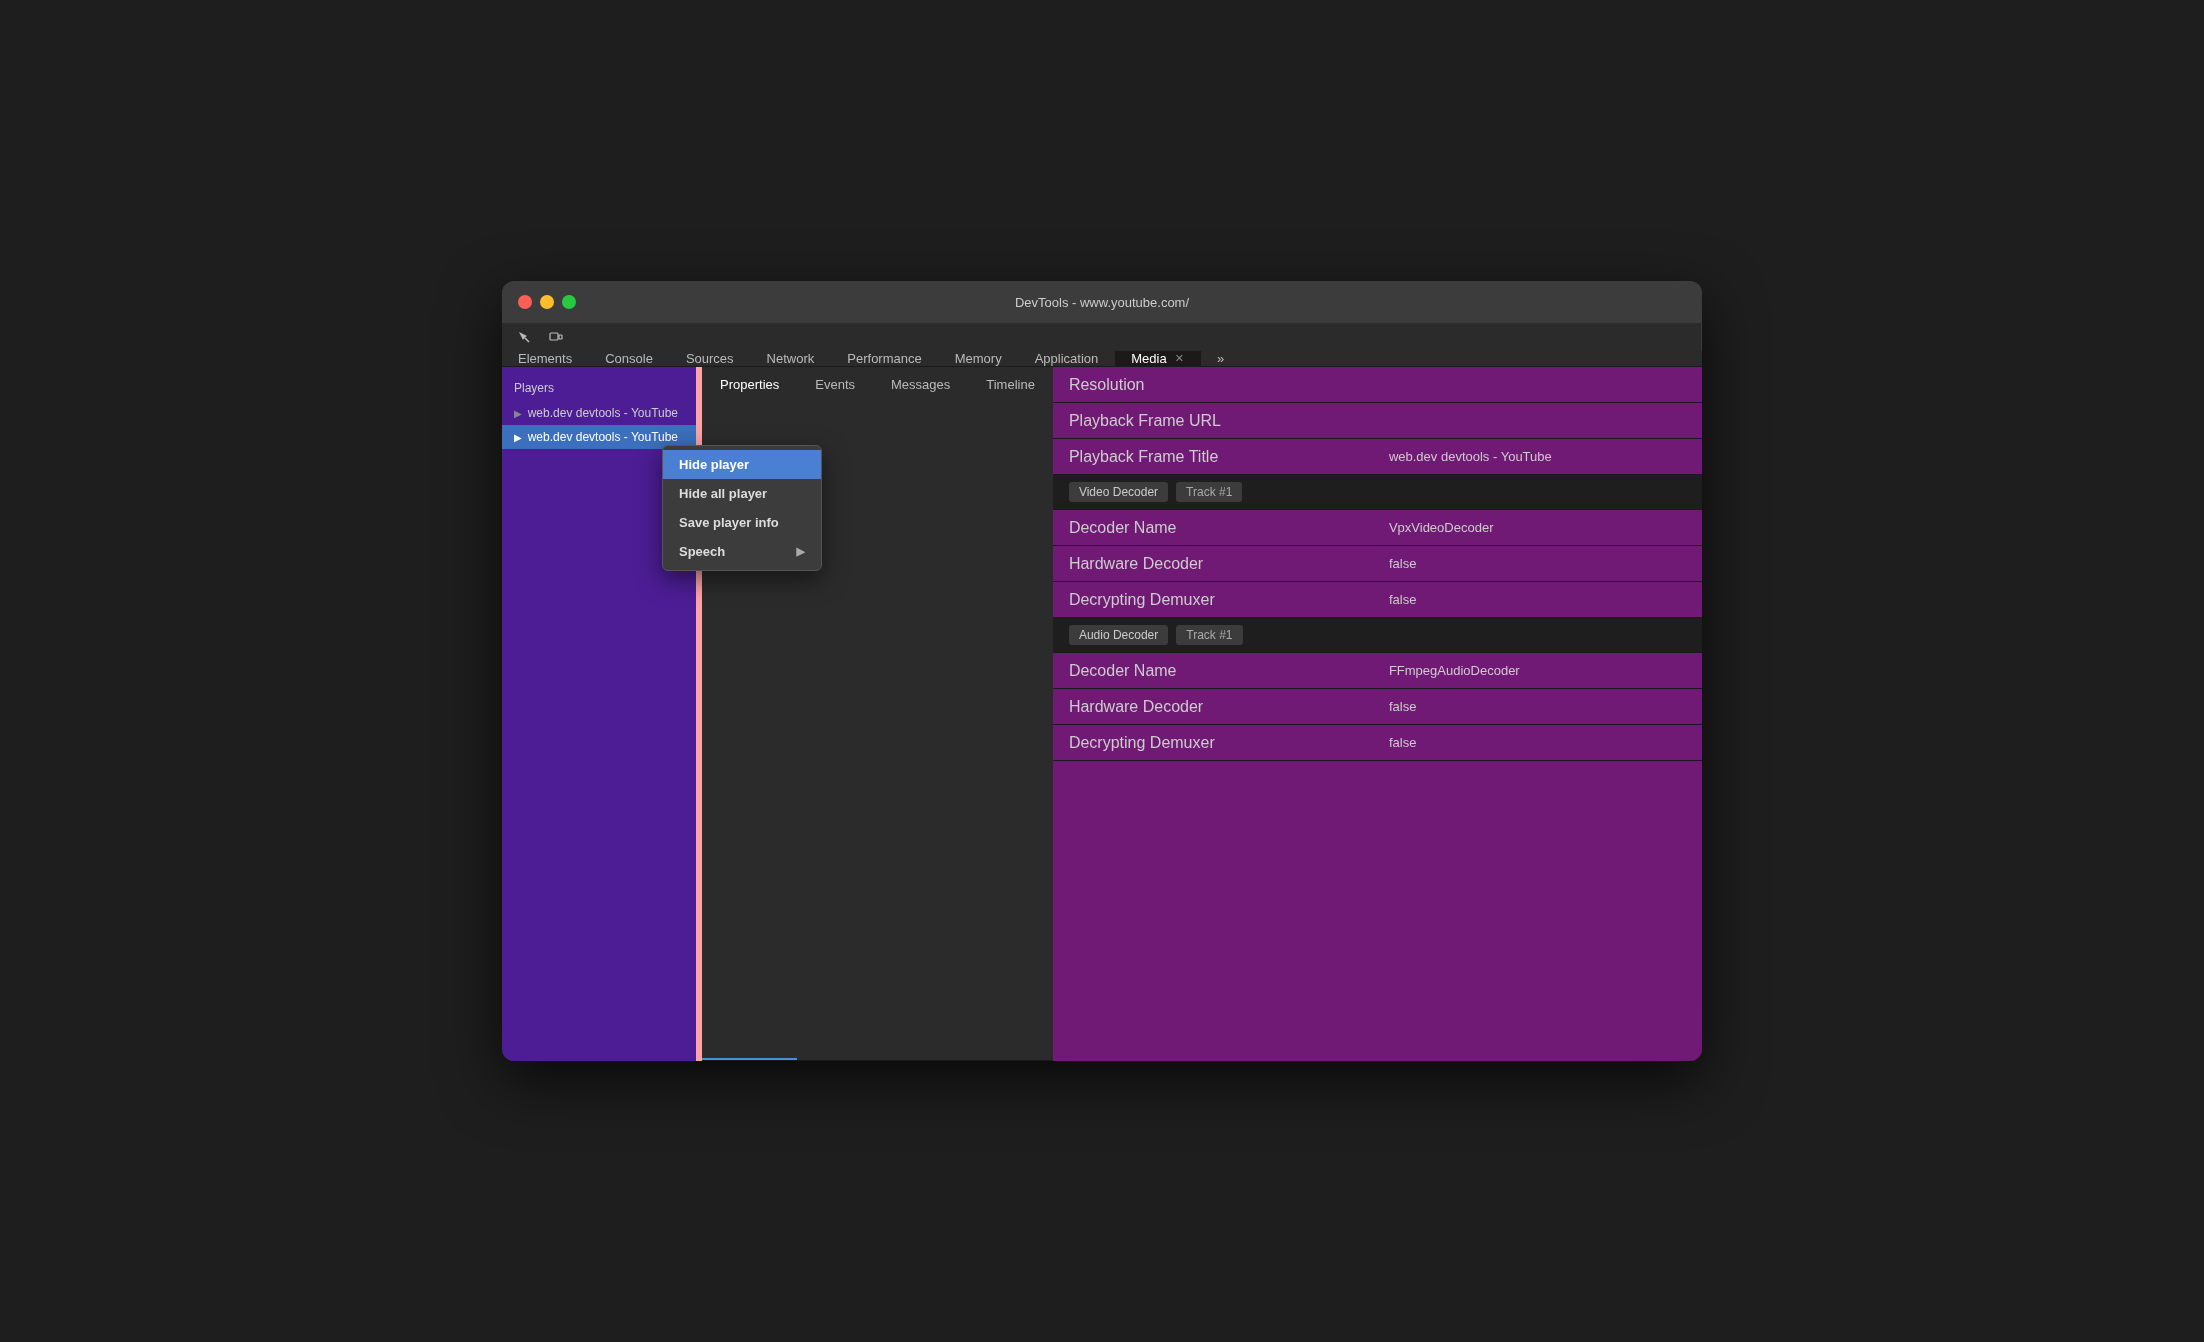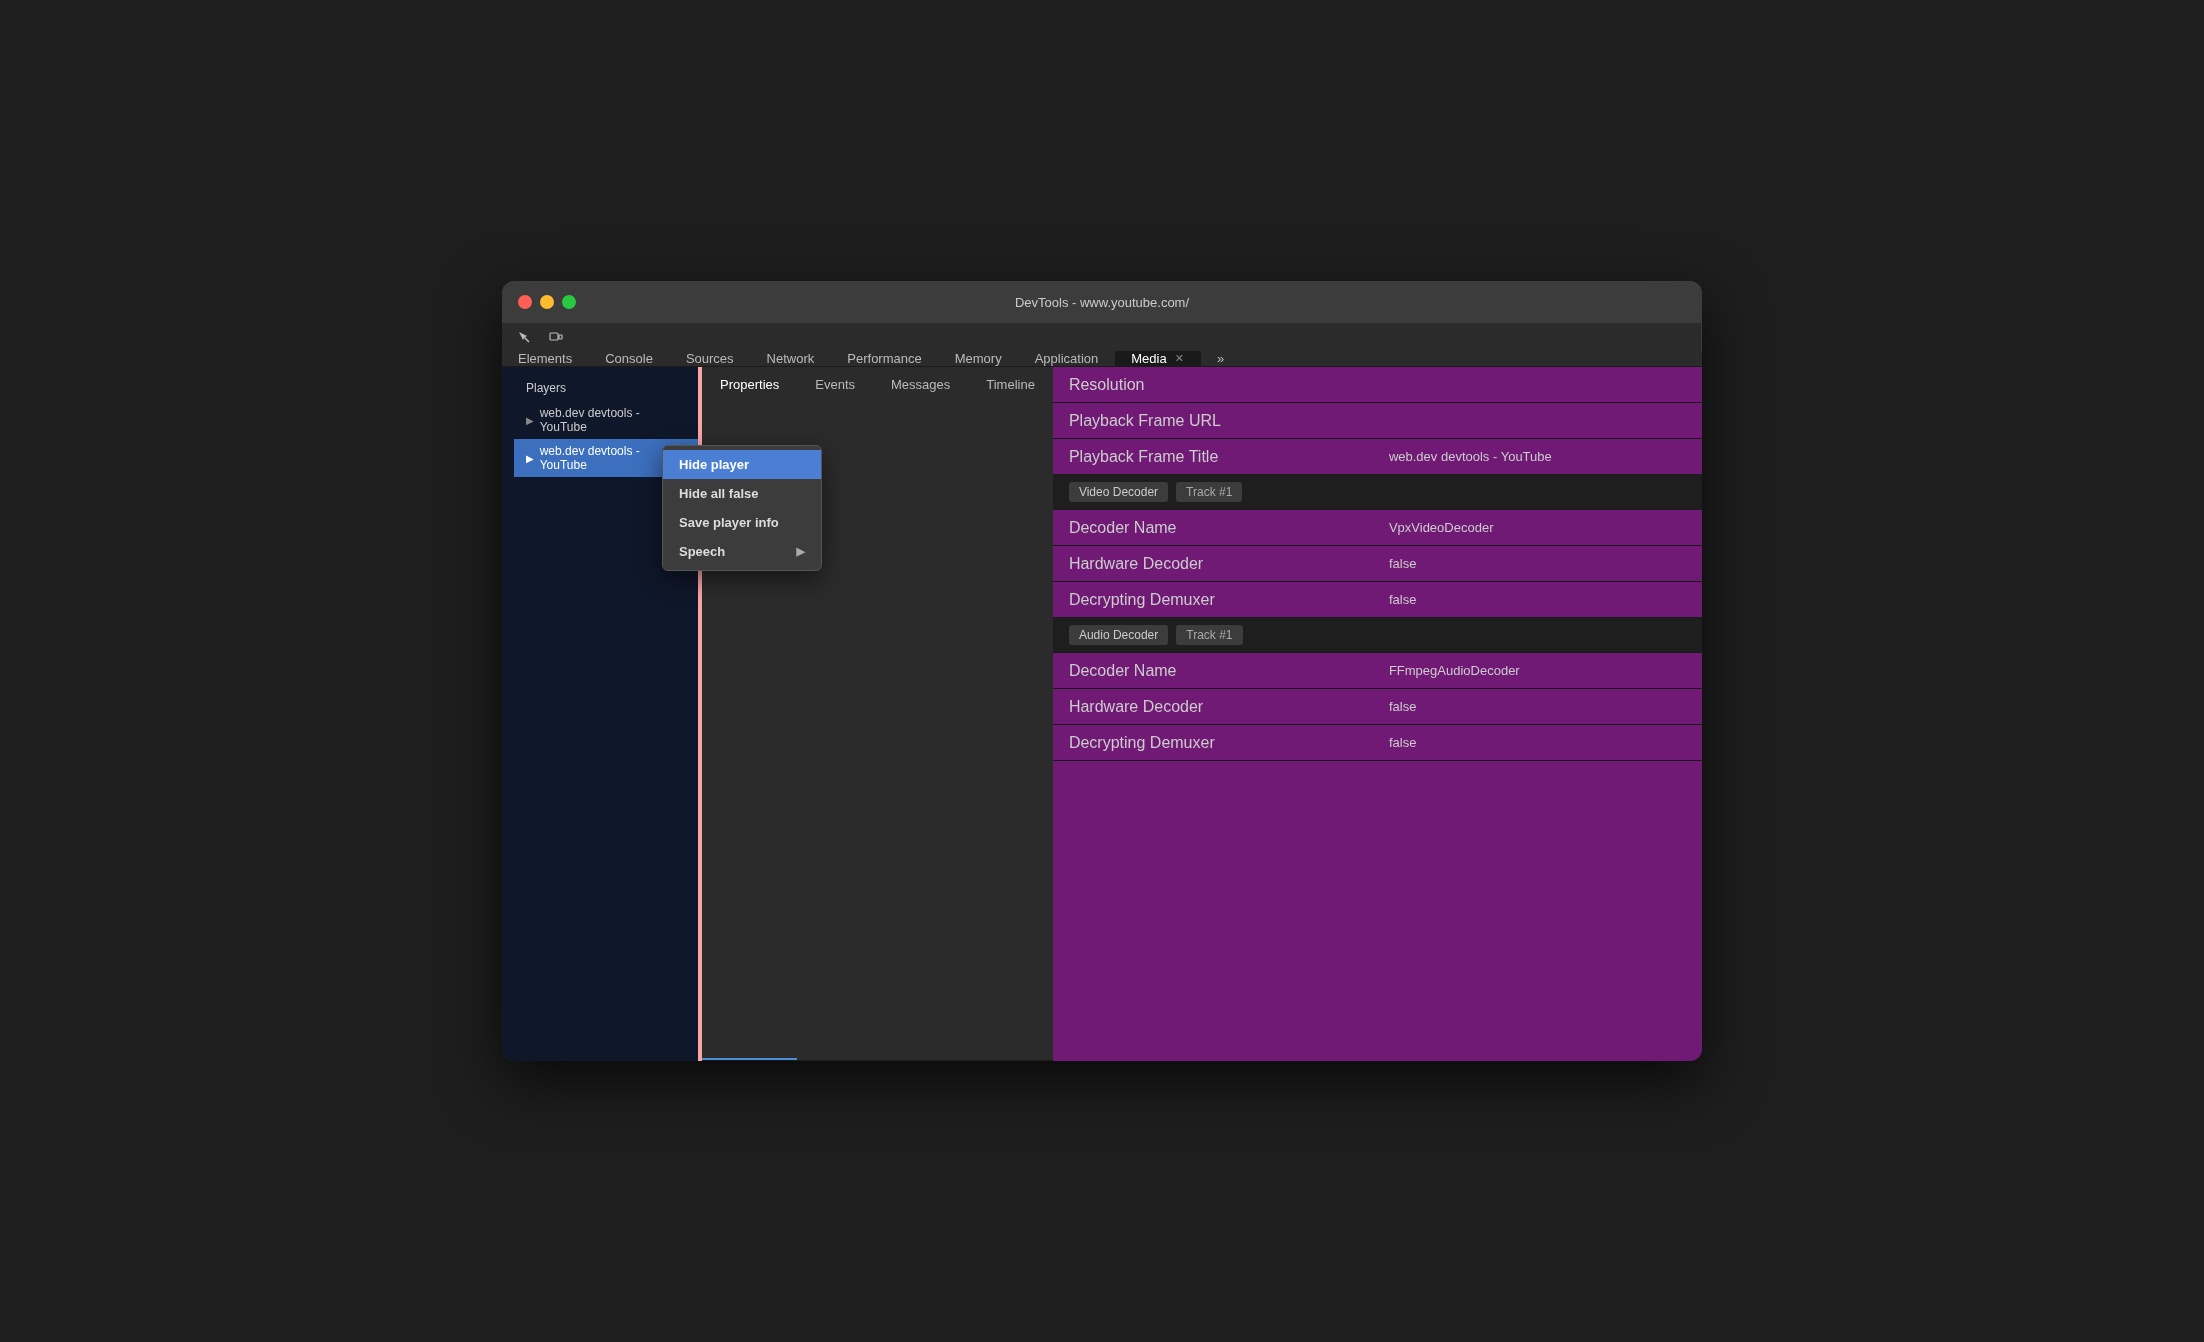--- a/index.html
+++ b/index.html
@@ -137,26 +137,25 @@
     }
     
     .main-content {
       display: flex;
       flex: 1;
       overflow: hidden;
     }
     
     .sidebar {
       width: 200px;
-      background: #0f172a;
-      border-right: 4px solid #fca5a5;
+      background: #4c1d95;
+      border-right: 6px solid #fca5a5;
       padding-top: 8px;
       flex-shrink: 0;
       position: relative;
-      padding-left: 12px;
     }
     .sidebar-title {
       color: #ccc;
       font-size: 12px;
       padding: 6px 12px;
       font-weight: 500;
     }
     .player-item {
       display: flex;
       align-items: center;
@@ -360,21 +359,21 @@
       <div class="player-item selected">
         <span class="arrow">▶</span>
         <span>web.dev devtools - YouTube</span>
       </div>
 
       <div class="context-menu">
         <div class="context-menu-item highlighted">
           <span>Hide player</span>
         </div>
         <div class="context-menu-item">
-          <span>Hide all false</span>
+          <span>Hide all player</span>
         </div>
         <div class="context-menu-item">
           <span>Save player info</span>
         </div>
         <div class="context-menu-item">
           <span>Speech</span>
           <span class="submenu-arrow">▶</span>
         </div>
       </div>
     </div>

